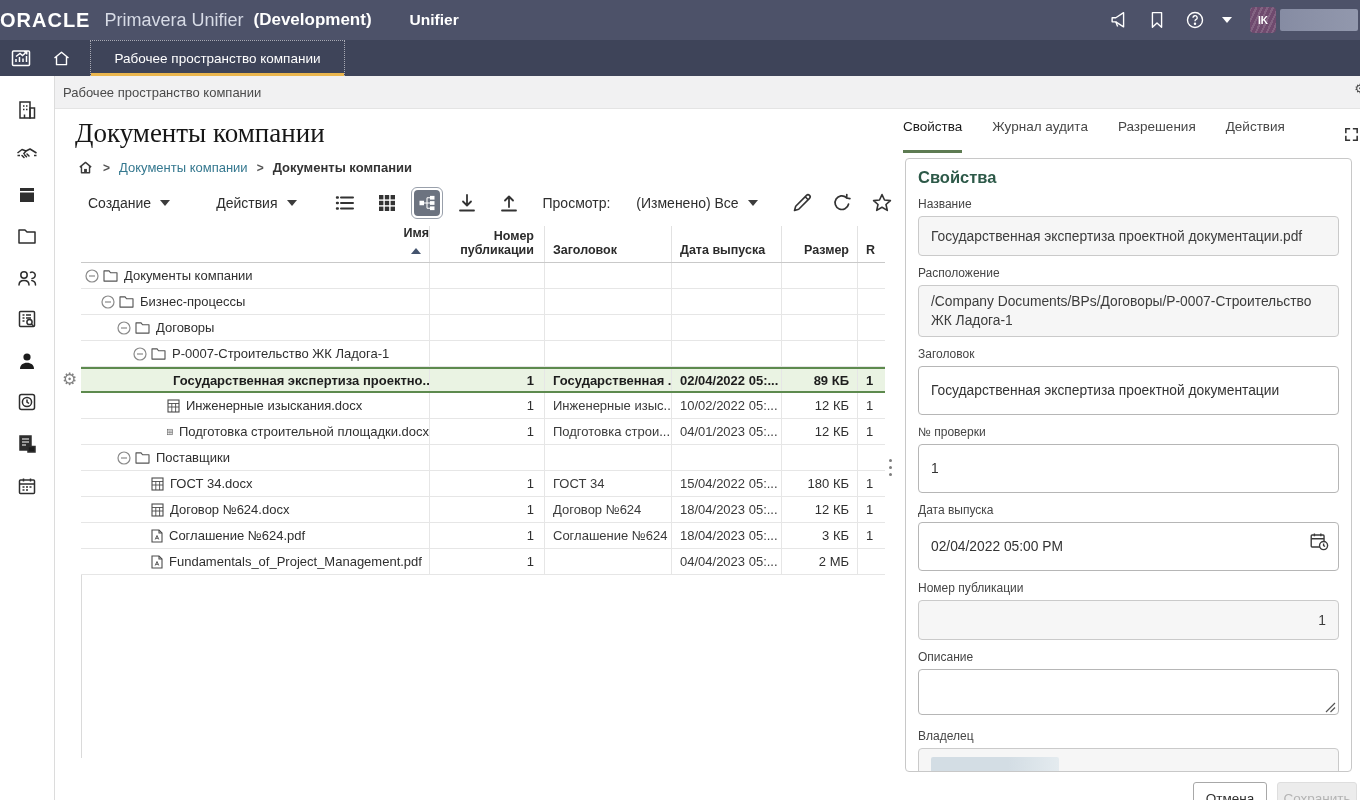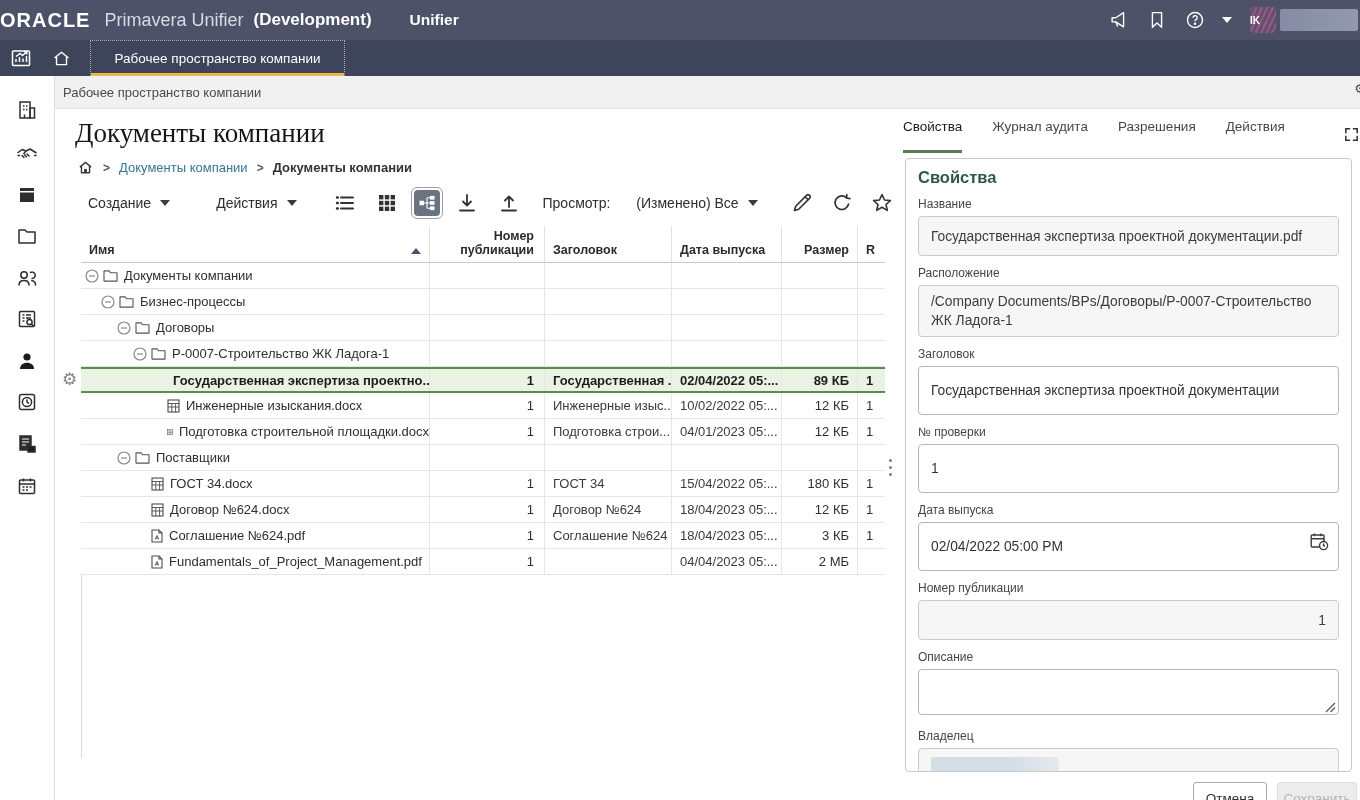--- a/index.html
+++ b/index.html
@@ -12,21 +12,21 @@
   .logo { font-size:20px; font-weight:700; color:#fff; letter-spacing:1px; }
   .product { font-size:18px; color:#d7dbe6; font-weight:400; margin-left:14px; }
   .env { font-size:17px; color:#fff; font-weight:600; margin-left:10px; }
   .appname { font-size:15.5px; color:#fff; font-weight:600; margin-left:38px; }
   .tb-right { position:absolute; right:0; top:0; height:40px; display:flex; align-items:center; }
   .tb-ic { width:22px; height:22px; margin-right:16px; cursor:pointer; }
   .help-caret { width:0; height:0; border-left:5px solid transparent; border-right:5px solid transparent;
     border-top:6px solid #fff; margin-right:18px; }
   .avatar { width:26px; height:26px; border-radius:4px; background:#6f4a6e;
     background-image:repeating-linear-gradient(115deg, rgba(255,255,255,.14) 0 2px, transparent 2px 5px);
-    color:#fff; font-size:10px; font-weight:700; display:flex; align-items:center; justify-content:flex-start; margin-right:4px; }
+    color:#fff; font-size:10px; font-weight:700; display:flex; align-items:center; justify-content:center; margin-right:4px; }
   .blur-name { width:78px; height:22px; background:linear-gradient(90deg,#868ca3,#9298ad); border-radius:2px;
     margin-right:2px; filter:blur(.6px); }
 
   
   .tabbar { position:absolute; left:0; top:40px; width:1360px; height:36px; background:#3e4459; }
   .rail-top-ic { position:absolute; left:9px; top:6px; width:24px; height:24px; cursor:pointer; }
   .home-ic { position:absolute; left:51px; top:8px; width:21px; height:21px; cursor:pointer; }
   .wtab { position:absolute; left:90px; top:0; width:255px; height:36px; color:#fff; font-size:13.5px;
     display:flex; align-items:center; justify-content:center; border:1px dotted rgba(255,255,255,.55);
     border-bottom:none; cursor:pointer; }
@@ -63,21 +63,21 @@
   .tdivider { width:1px; height:28px; background:#cfcfcf; }
   .chev-more { font-size:17px; color:#333; cursor:pointer; font-weight:400; }
 
   
   .grid-cols { display:grid; grid-template-columns:349px 115px 127px 110px 76px 27px; }
   .thead { position:absolute; left:81px; top:226px; width:804px; height:37px;
     border-bottom:1px solid #c9c9c9; overflow:hidden; }
   .th { border-right:1px solid #e2e2e2; display:flex; align-items:flex-end; padding-bottom:5px;
     font-size:12.5px; font-weight:600; color:#2b2b2b; }
   .th:last-child { border-right:none; }
-  .th-name { padding-left:8px; justify-content:space-between; }
+  .th-name { padding-left:8px; justify-content:space-between;flex-direction:column; }
   .sort-asc { width:0; height:0; border-left:5px solid transparent; border-right:5px solid transparent;
     border-bottom:6px solid #44546e; margin-right:8px; margin-bottom:3px; cursor:pointer; }
   .th-pub { justify-content:flex-end; padding-right:10px; text-align:right; line-height:14px; }
   .th-l { padding-left:8px; }
   .th-r { justify-content:flex-end; padding-right:8px; }
   .tbody { position:absolute; left:81px; top:263px; width:804px; overflow:hidden; }
   .trow { height:26px; border-bottom:1px solid #e6e6e6; cursor:pointer; }
   .tc { border-right:1px solid #e6e6e6; display:flex; align-items:center; font-size:13px; color:#2f2f2f;
     white-space:nowrap; overflow:hidden; }
   .tc:last-child { border-right:none; }

